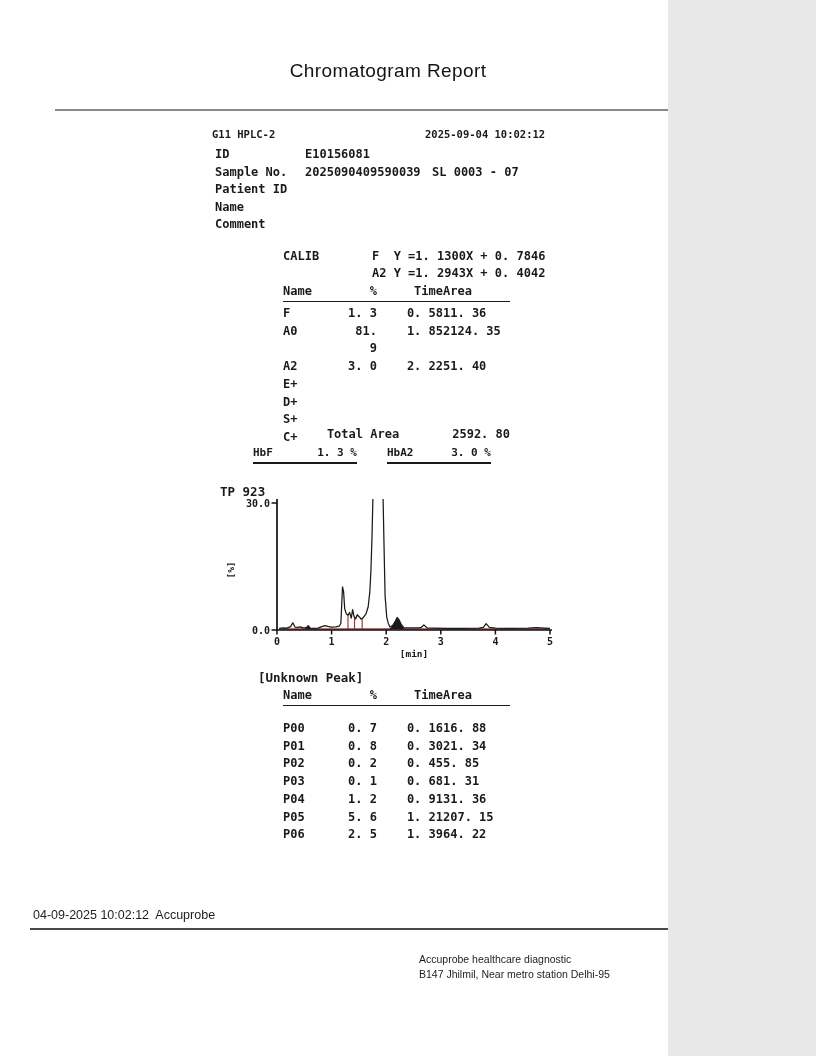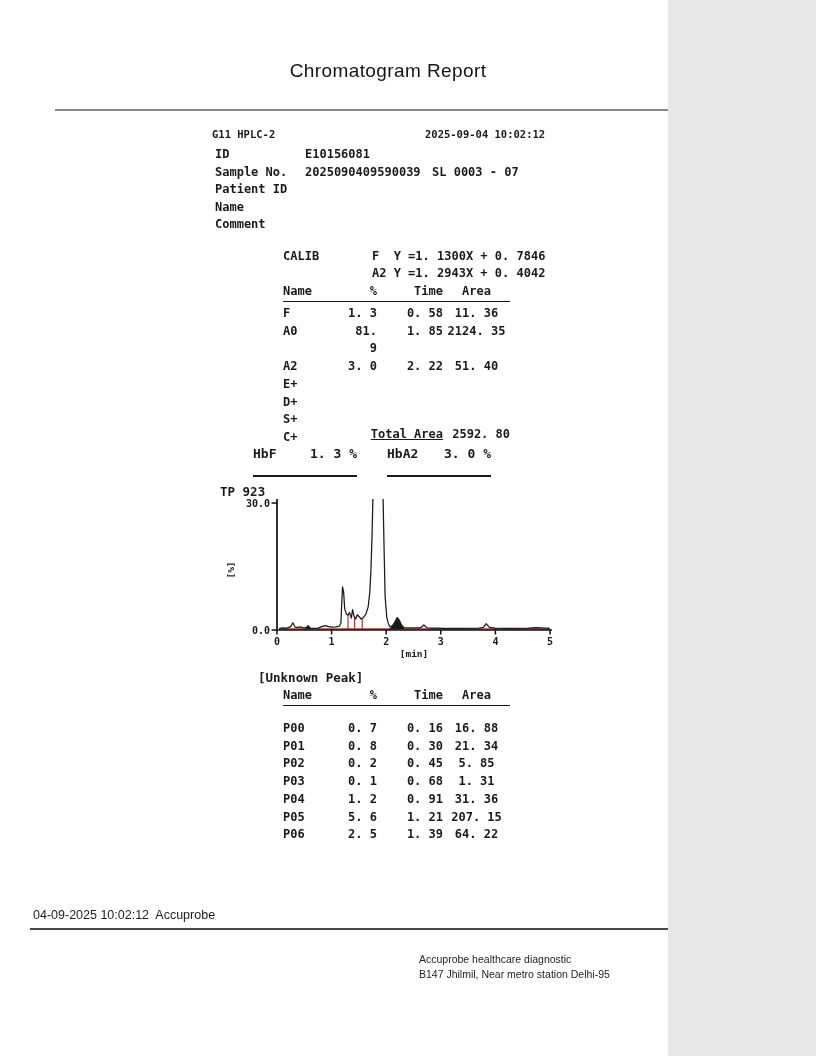--- a/index.html
+++ b/index.html
@@ -13,26 +13,26 @@
   .sz12{font-size:12px;line-height:14px;}
   .info-label{display:inline-block;width:90px;}
   .info-value{display:inline-block;width:127px;}
   .calib-label{display:inline-block;width:89px;}
   .tbl{width:227px;font-family:"DejaVu Sans Mono",monospace;font-weight:700;font-size:12px;color:#1a1a1a;}
   .tbl .hdr{display:flex;border-bottom:1.7px solid #1a1a1a;padding-bottom:3px;}
   .tbl .r{display:flex;line-height:17.7px;}
   .c1{width:60px;text-align:left;}
   .c2{width:34px;text-align:right;}
   .c3{width:66px;text-align:right;}
-  .c4{width:67px;text-align:center;}
+  .c4{width:67px;text-align:left;}
   .total-row{left:283px;top:427px;width:227px;display:flex;}
-  .total-row .lab{width:160px;text-align:right;text-decoration:underline;}
+  .total-row .lab{width:160px;text-align:center;}
   .total-row .val{width:67px;text-align:right;}
   .hb-box{display:flex;justify-content:space-between;border-bottom:2.3px solid #1a1a1a;
-          padding-bottom:14px;font-size:13px;}
+          padding-bottom:3px;font-size:11px;}
   .unknown-title{left:258px;top:670px;font-size:12.5px;}
   .foot-rule{left:30px;top:928px;width:706px;border-top:2px solid #4a4a4a;}
   .foot-left{left:33px;top:908px;font-size:12.5px;color:#1d1d1d;}
   .foot-page{left:688px;top:934px;font-size:12.5px;color:#0369a1;}
   .foot-addr{left:419px;font-size:10.5px;color:#1d1d1d;}
 </style>
 </head>
 <body>
 
 <div class="page">

